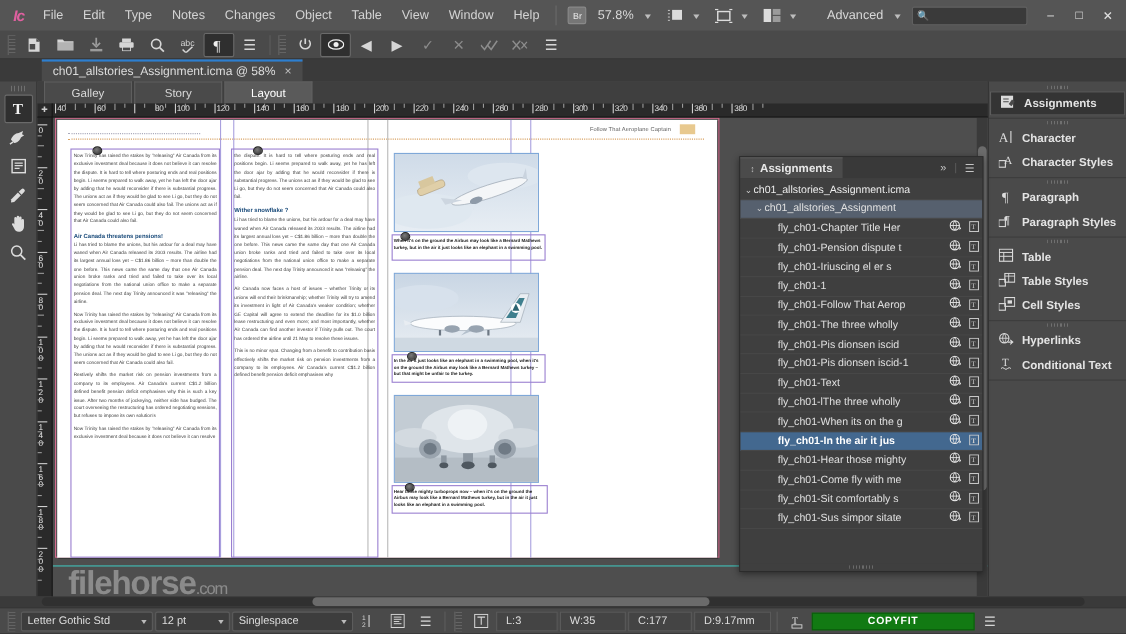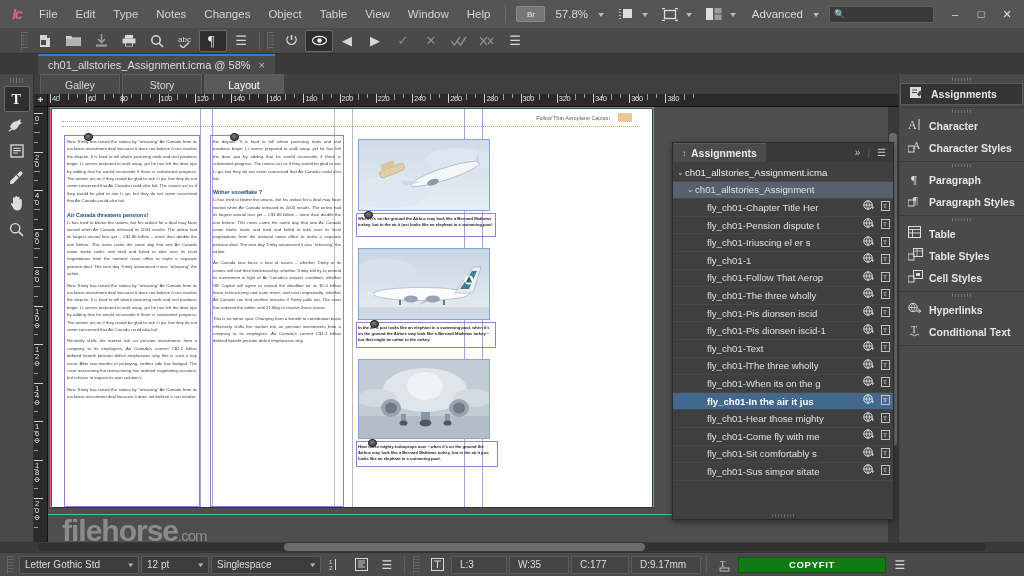--- a/index.html
+++ b/index.html
@@ -19,21 +19,21 @@
   }
   .logo{
     width:26px; height:26px; display:flex; align-items:center; justify-content:center;
     color:#e060a0; font-weight:bold; font-size:14px; font-style:italic; letter-spacing:-1px;
   }
   .menu-item{
     padding:4px 9px; color:#d4d4d4; font-size:11.5px; cursor:default; white-space:nowrap;
   }
   .mb-sep{ width:1px; height:18px; background:#6b6b6b; margin:0 6px; }
   .br-btn{
-    width:29px;height:16px;background:#767676;border:1px solid #8a8a8a;border-radius:2px;
+    width:17px;height:16px;background:#767676;border:1px solid #8a8a8a;border-radius:2px;
     color:#e8e8e8;font-size:8px;display:flex;align-items:center;justify-content:center;margin:0 4px;
   }
   .zoomval{ padding:0 6px; font-size:11.5px; color:#d8d8d8; }
   .chev{ font-size:8px; color:#bdbdbd; padding:0 5px; transform:scaleX(1.4); }
   .mb-icon{
     width:24px;height:20px;display:flex;align-items:center;justify-content:center;margin-left:6px;
   }
   .spacer{ flex:1; }
   .advanced{ padding:0 6px; font-size:11.5px; color:#d8d8d8; }
   .searchbox{
@@ -44,21 +44,21 @@
   .searchbox input{
     background:transparent;border:0;outline:0;color:#ddd;font-size:10px;width:100%;
     font-family:"Liberation Sans", sans-serif;
   }
   .wctl{ display:flex; align-items:center; margin-left:2px; }
   .wbtn{ width:26px;height:22px;display:flex;align-items:center;justify-content:center;color:#e0e0e0;font-size:11px; }
 
   
   .toolbar{
     height:26px; background:#4a4a4a; display:flex; align-items:center; flex:0 0 26px;
-    border-bottom:1px solid #333; padding-left:18px;
+    border-bottom:1px solid #333; padding-left:4px;
   }
   .grip{ width:7px;height:18px;margin:0 3px;background:
      repeating-linear-gradient(to bottom,#6f6f6f 0 1px,transparent 1px 3px);
      border-left:1px solid #6f6f6f; opacity:.7;}
   .tb-btn{
     width:28px;height:22px;display:flex;align-items:center;justify-content:center;
     color:#d6d6d6; font-size:13px;
   }
   .tb-btn.active{ background:#2f2f2f; border:1px solid #6a6a6a; border-radius:2px; }
   .tb-btn.dim{ color:#8c8c8c; }
@@ -435,21 +435,21 @@
             <div class="lbl" style="left: 2px;">40</div>
             <div class="tk" style="left: 11.05px; height: 4px;"></div>
             <div class="tk" style="left: 20.1px; height: 6px;"></div>
             <div class="tk" style="left: 29.15px; height: 4px;"></div>
             <div class="tk tkM" style="left: 38.2px;"></div>
             <div class="lbl" style="left: 38.2px;">60</div>
             <div class="tk" style="left: 47.25px; height: 4px;"></div>
             <div class="tk" style="left: 56.3px; height: 6px;"></div>
             <div class="tk" style="left: 65.35px; height: 4px;"></div>
             <div class="tk tkM" style="left: 74.4px;"></div>
-            <div class="lbl" style="left: 70px; text-align: right;">80</div>
+            <div class="lbl" style="left: 91px; text-align: right;">80</div>
             <div class="tk" style="left: 83.45px; height: 4px;"></div>
             <div class="tk" style="left: 92.5px; height: 6px;"></div>
             <div class="tk" style="left: 101.55px; height: 4px;"></div>
             <div class="tk tkM" style="left: 110.6px;"></div>
             <div class="lbl" style="left: 110.6px;">100</div>
             <div class="tk" style="left: 119.65px; height: 4px;"></div>
             <div class="tk" style="left: 128.7px; height: 6px;"></div>
             <div class="tk" style="left: 137.75px; height: 4px;"></div>
             <div class="tk tkM" style="left: 146.8px;"></div>
             <div class="lbl" style="left: 146.8px;">120</div>

